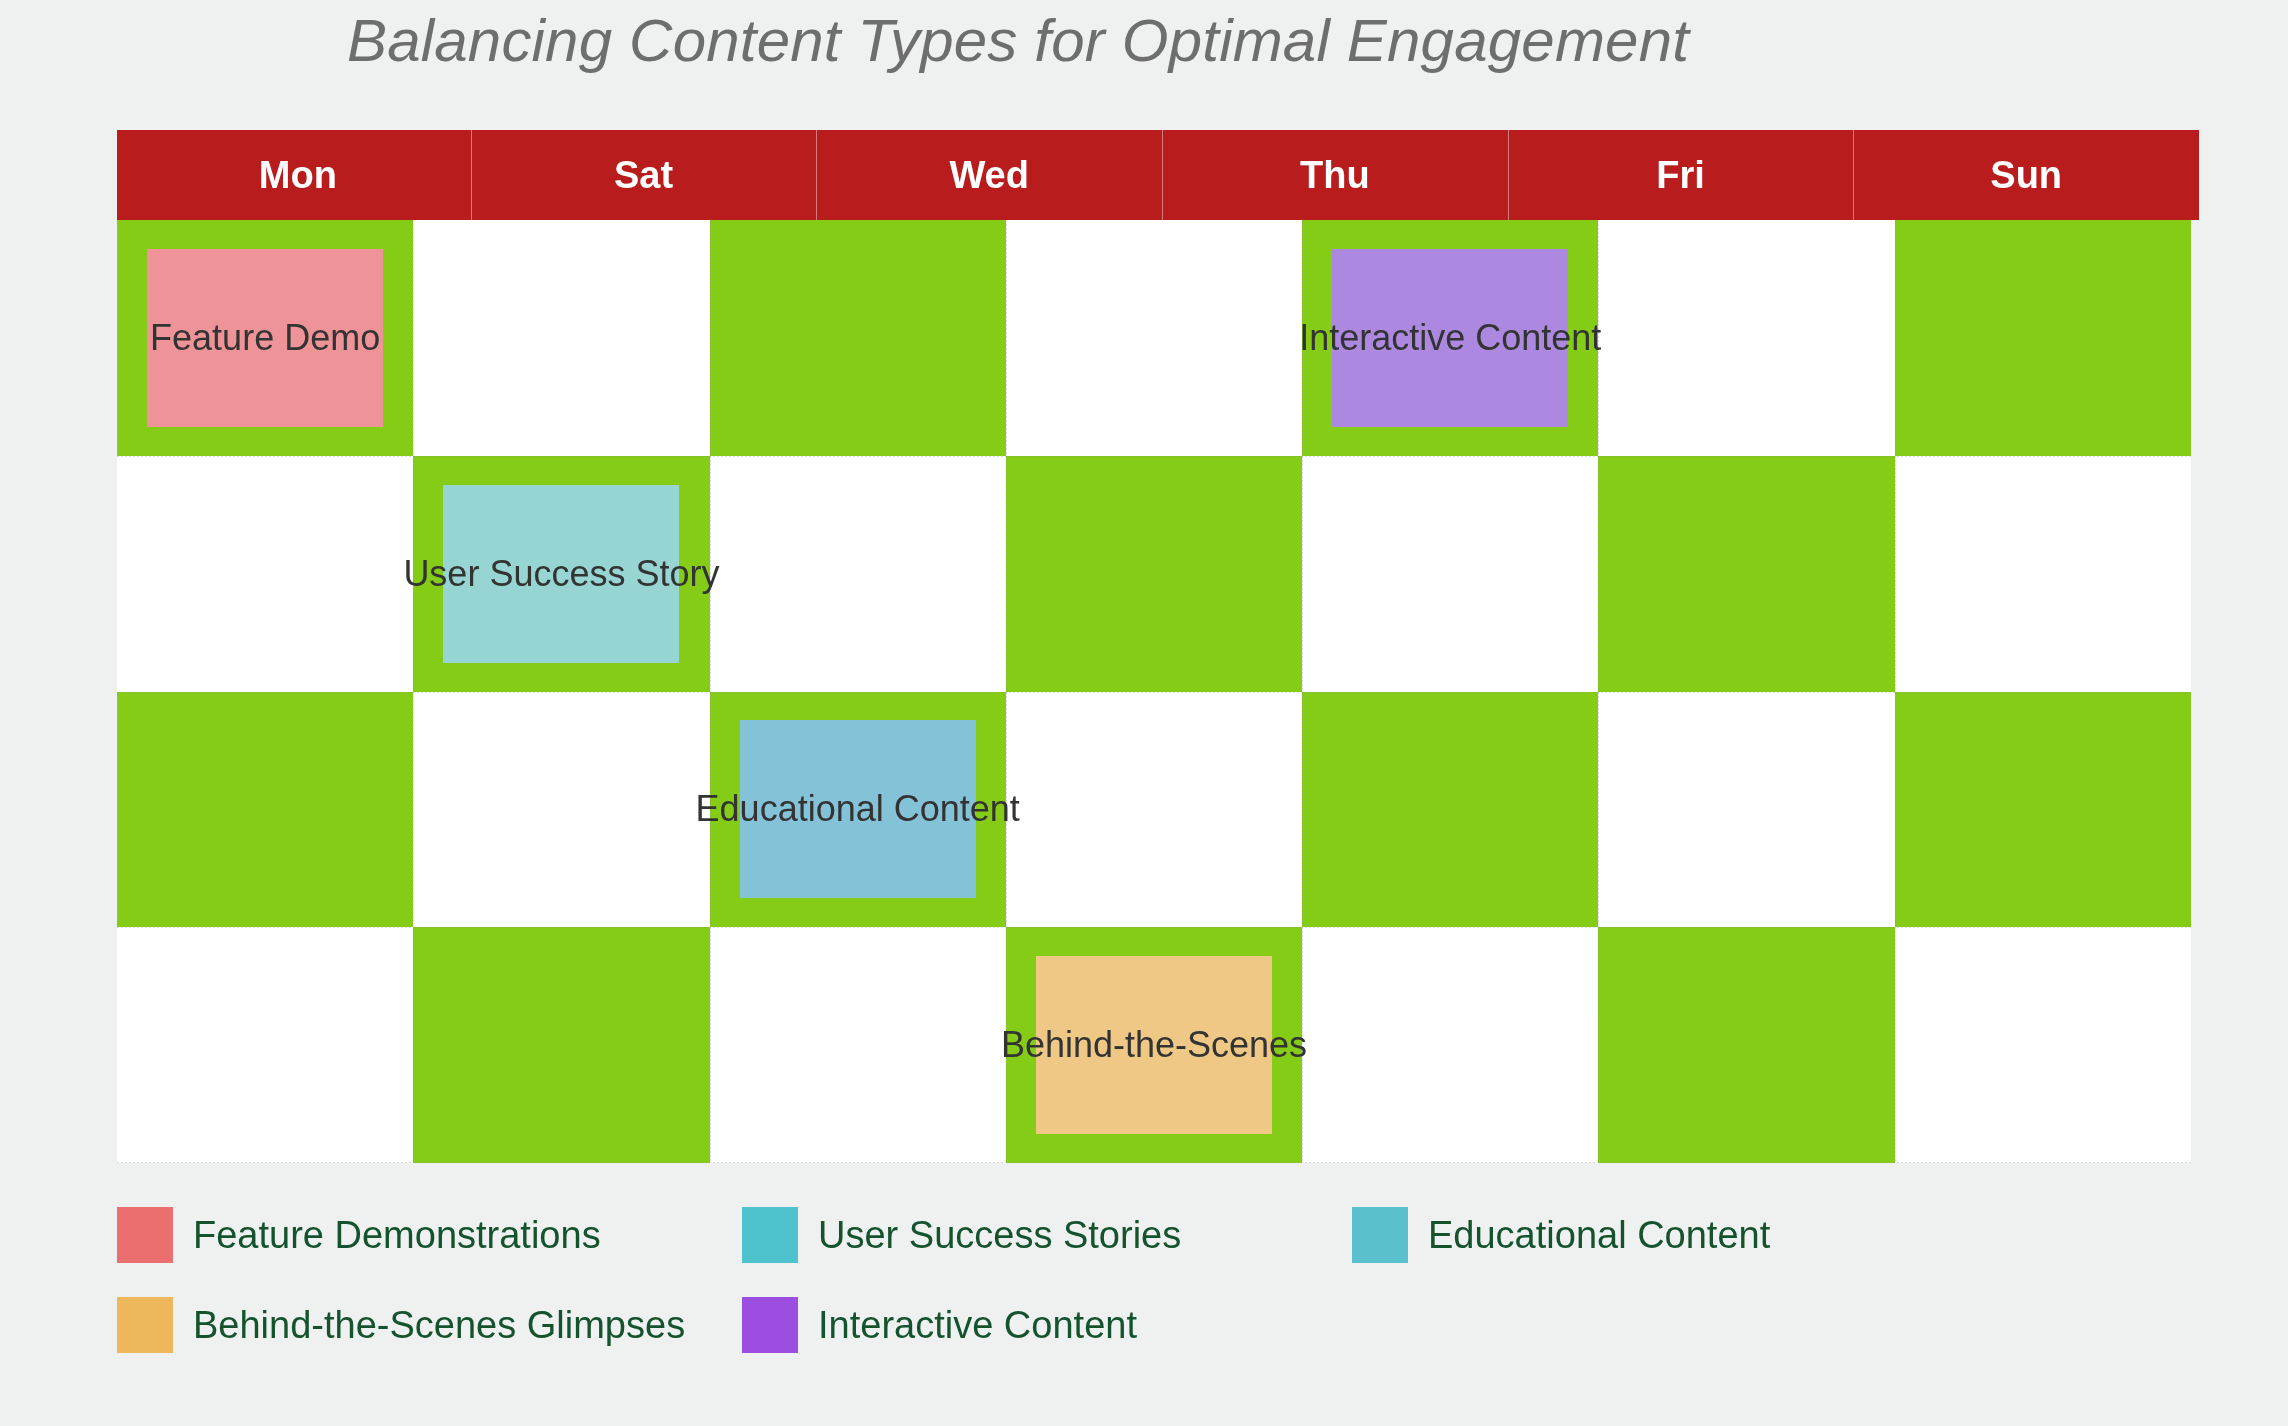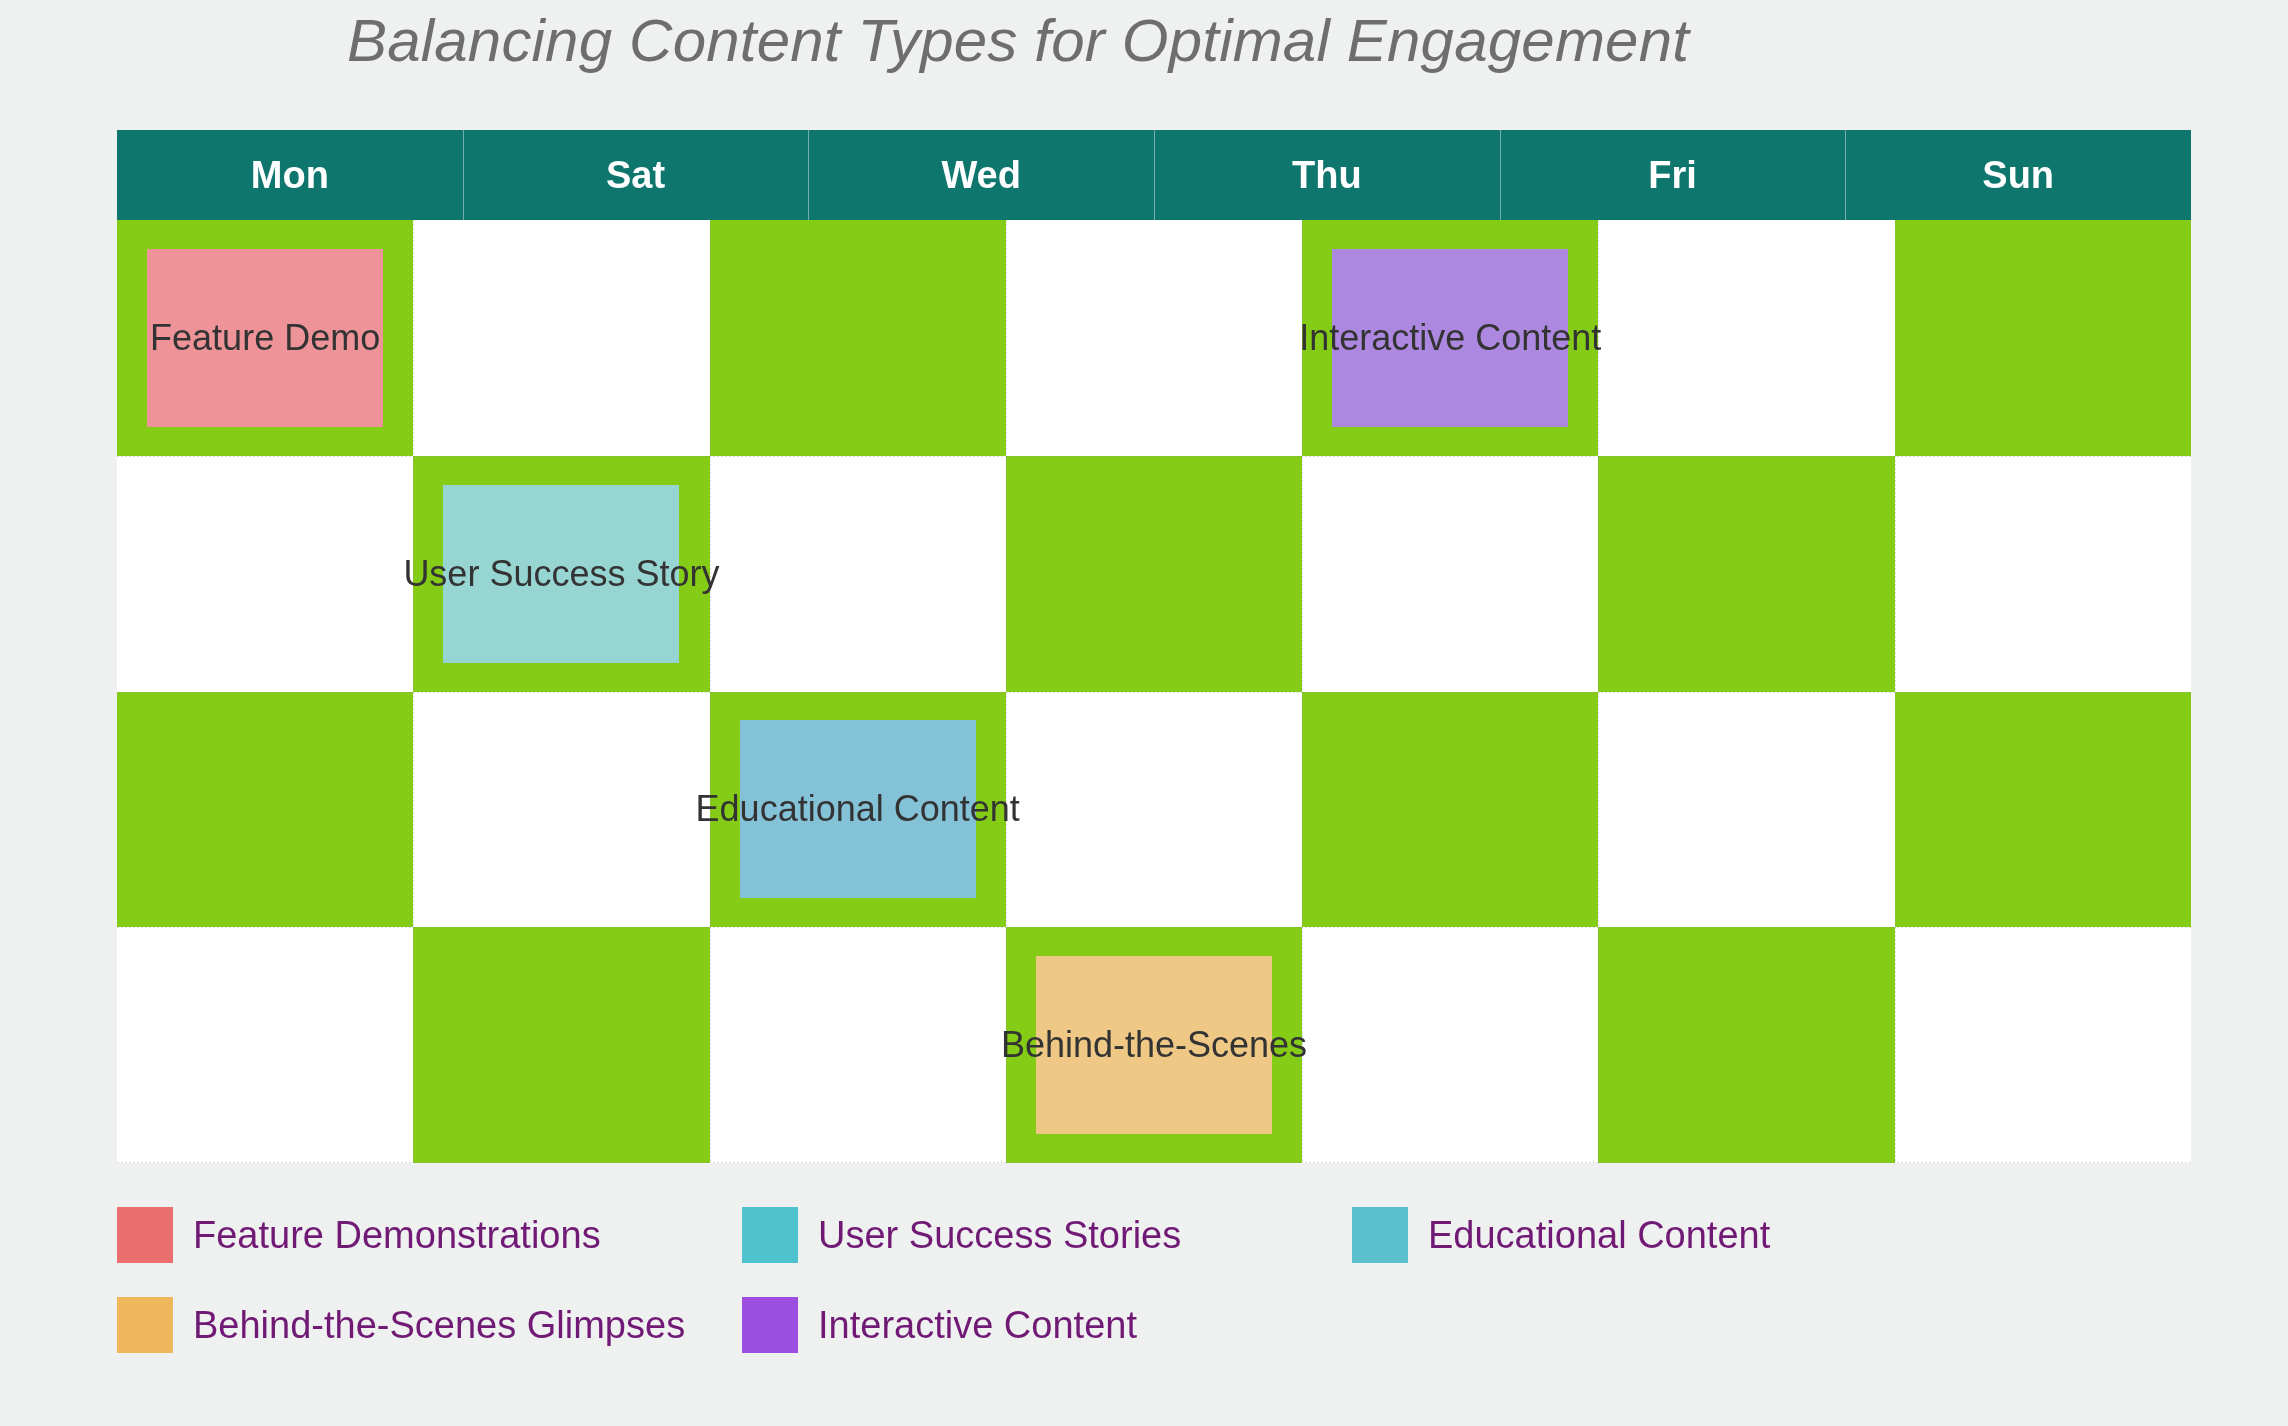--- a/index.html
+++ b/index.html
@@ -44,21 +44,22 @@
     height: 1033px;
   }
 
   .header-row {
     position: absolute;
     left: 0;
     top: 0;
     width: 2074px;
     height: 90px;
     display: flex;
-    background: #0f766e;
+    background: #b91c1c;
+    padding-left: 8px;
   }
   .header-cell {
     flex: 1 1 0;
     display: flex;
     align-items: center;
     justify-content: center;
     color: #ffffff;
     font-size: 38px;
     font-weight: bold;
     position: relative;
@@ -169,21 +170,21 @@
   .legend-item.col-2 { width: 620px; }
   .legend-swatch {
     width: 56px;
     height: 56px;
     flex: 0 0 56px;
     z-index: 2;
   }
   .legend-text {
     margin-left: 20px;
     font-size: 38px;
-    color: #701a75;
+    color: #14532d;
     white-space: nowrap;
     z-index: 1;
   }
 </style>
 </head>
 <body>
 
 <div id="chart-root">
 
   <div class="chart-title">Balancing Content Types for Optimal Engagement</div>

